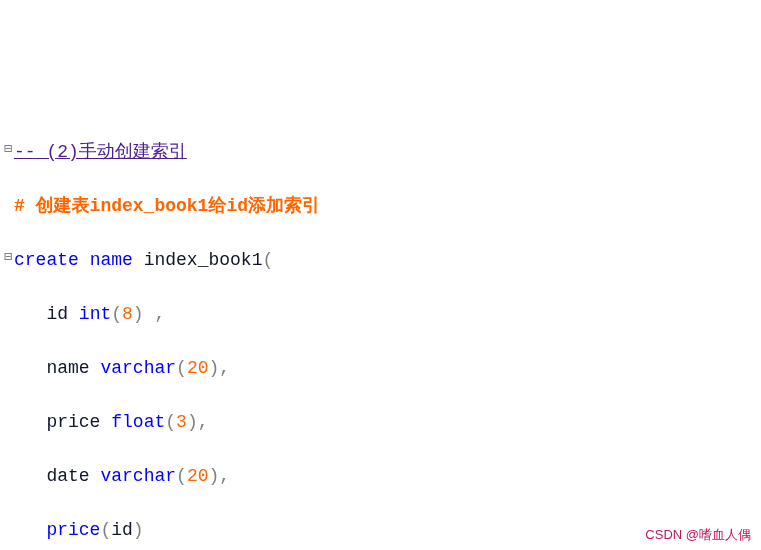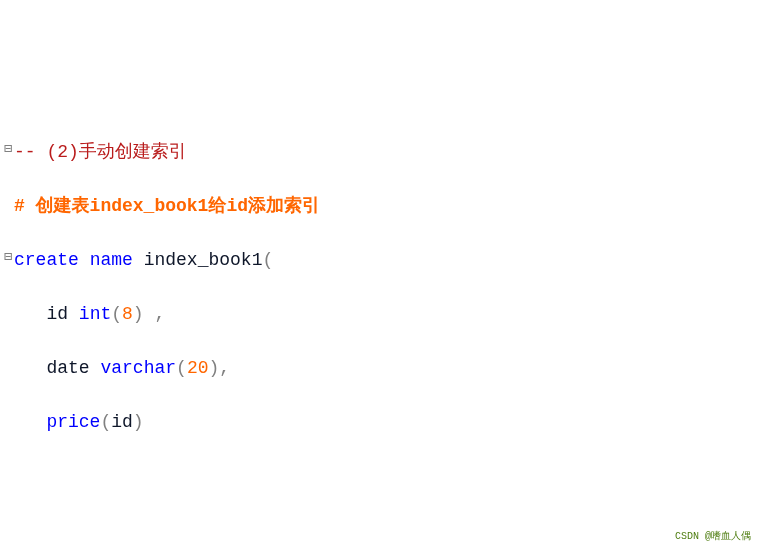--- a/index.html
+++ b/index.html
@@ -28,44 +28,46 @@
     }
     .fold {
       color: #808080;
       font-size: 14px;
     }
     .code-line {
       display: block;
     }
     .punct { color: #808080; }
     .paren { color: #808080; }
-    .comment-gray { color: #b91c1c; }
+    .comment-gray { color: #4c1d95; text-decoration: underline; }
     .comment-orange { color: #ff6600; font-weight: bold; }
     .orange { color: #ff6600; }
     .black { color: #0f172a; }
     .blue { color: #0000ff; }
     .watermark {
       position: absolute;
       right: 10px;
       bottom: 6px;
-      color: #4d7c0f;
-      font-size: 10px;
-      font-family: Liberation Mono, monospace;
+      color: #be185d;
+      font-size: 13px;
+      font-family: Liberation Sans, sans-serif;
     }
   </style>
 </head>
 <body>
 
 
 
 <div>
 <span class="code-line"><span class="gutter fold">⊟</span><span class="comment-gray"><span>-- (2)手动创建索引</span></span></span>
 <span class="code-line"><span class="gutter"> </span><span class="comment-orange"><span># 创建表index_book1给id添加索引</span></span></span>
 <span class="code-line"><span class="gutter fold">⊟</span><span class="blue"><span>create</span></span> <span class="blue"><span>name</span></span> <span class="black"><span>index_book1</span></span><span class="paren">(</span></span>
 <span class="code-line"><span class="gutter"> </span>   <span class="black"><span>id</span></span> <span class="blue"><span>int</span></span><span class="paren">(</span><span class="orange"><span>8</span></span><span class="paren">)</span> <span class="punct">,</span></span>
+<span class="code-line"><span class="gutter"> </span>   <span class="black"><span>name</span></span> <span class="blue"><span>varchar</span></span><span class="paren">(</span><span class="orange"><span>20</span></span><span class="paren">),</span></span>
+<span class="code-line"><span class="gutter"> </span>   <span class="black"><span>price</span></span> <span class="blue"><span>float</span></span><span class="paren">(</span><span class="orange"><span>3</span></span><span class="paren">),</span></span>
 <span class="code-line"><span class="gutter"> </span>   <span class="black"><span>date</span></span> <span class="blue"><span>varchar</span></span><span class="paren">(</span><span class="orange"><span>20</span></span><span class="paren">),</span></span>
 <span class="code-line"><span class="gutter"> </span>   <span class="blue"><span>price</span></span><span class="paren">(</span><span class="black"><span>id</span></span><span class="paren">)</span></span>
 
 
 
 
 
 
 
 

